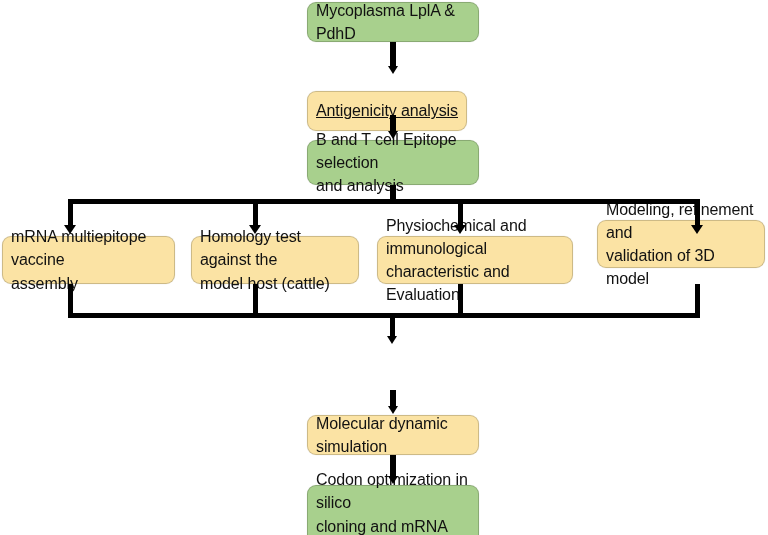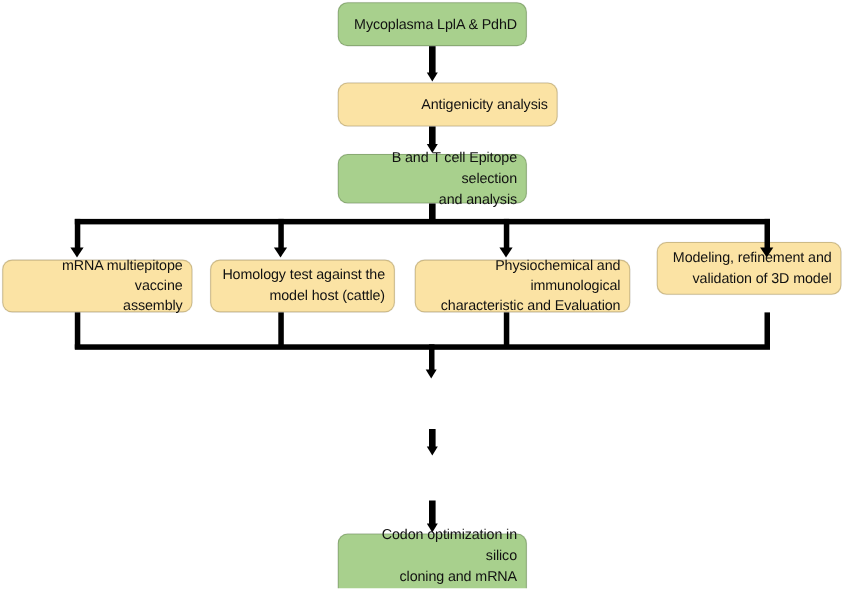--- a/index.html
+++ b/index.html
@@ -18,23 +18,23 @@
     overflow: hidden;
   }
   .node {
     position: absolute;
     box-sizing: border-box;
     border-radius: 9px;
     border: 1px solid rgba(0,0,0,0.18);
     display: flex;
     align-items: center;
     justify-content: center;
-    text-align: right;
+    text-align: left;
     color: #111111;
-    font-size: 13px;
+    font-size: 16px;
     line-height: 1.45;
     letter-spacing: -0.1px;
     padding: 2px 8px;
     box-shadow: 0 0 0 0.5px rgba(0,0,0,0.04);
   }
   .node-green { background: #a8d08d; }
   .node-yellow { background: #fbe3a4; }
   .node .label {
     display: block;
     width: 100%;
@@ -65,21 +65,21 @@
 </style>
 </head>
 <body>
 
 <div id="flow-root">
 
   <div class="node node-green" style="left:307px; top:2px; width:172px; height:40px;">
     <span class="label">Mycoplasma LplA &amp; PdhD</span>
   </div>
 
-  <div class="node node-yellow" style="left:307px; top:75px; width:200px; height:40px;">
+  <div class="node node-yellow" style="left:307px; top:91px; width:160px; height:40px;text-decoration:underline;">
     <span class="label">Antigenicity analysis</span>
   </div>
 
   <div class="node node-green" style="left:307px; top:140px; width:172px; height:45px;">
     <span class="label">B and T cell Epitope selection
 and analysis</span>
   </div>
 
   <div class="node node-yellow" style="left:2px; top:236px; width:173px; height:48px;">
     <span class="label">mRNA multiepitope vaccine
@@ -95,20 +95,23 @@
     <span class="label">Physiochemical and immunological
 characteristic and Evaluation</span>
   </div>
 
   <div class="node node-yellow" style="left:597px; top:220px; width:168px; height:48px;">
     <span class="label">Modeling, refinement and
 validation of 3D model</span>
   </div>
 
 
+  <div class="node node-yellow" style="left:307px; top:415px; width:172px; height:40px;">
+    <span class="label">Molecular dynamic simulation</span>
+  </div>
 
   <div class="node node-green" style="left:307px; top:485px; width:172px; height:59px;">
     <span class="label">Codon optimization in silico
 cloning and mRNA structure</span>
   </div>
 
   <div class="vline" style="left:390px; top:42px; width:6px; height:25px;"></div>
   <div class="arrowhead small" style="left:388px; top:66px;"></div>
 
   <div class="vline" style="left:390px; top:115px; width:6px; height:17px;"></div>

